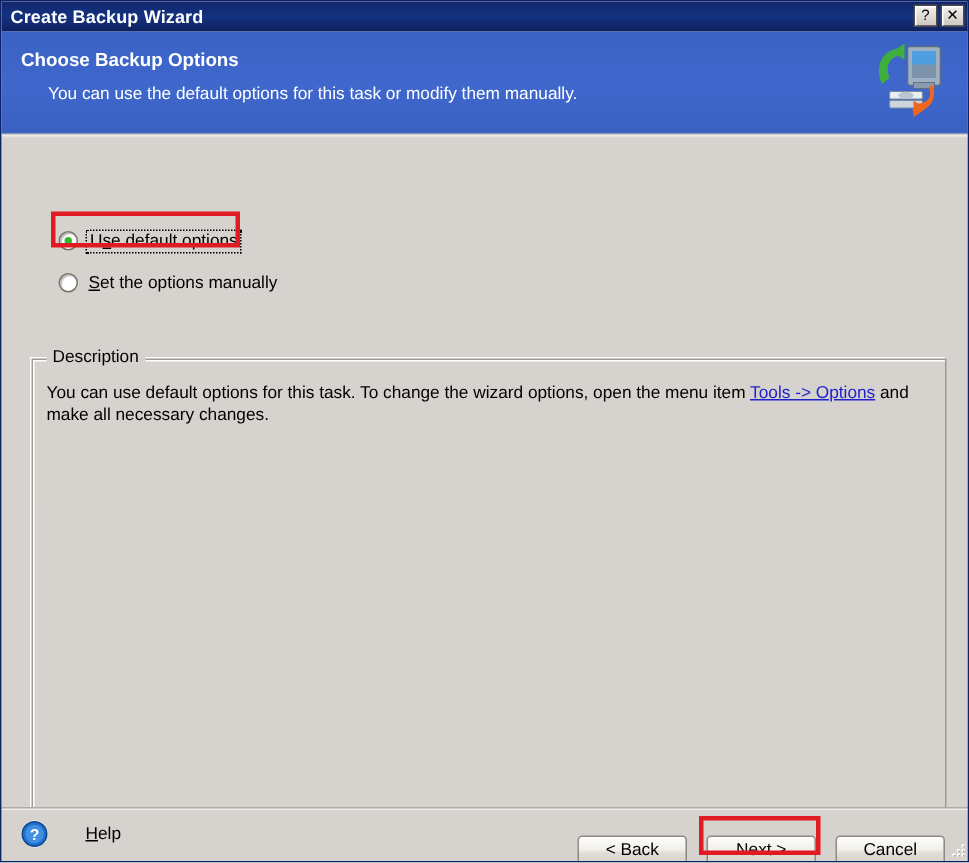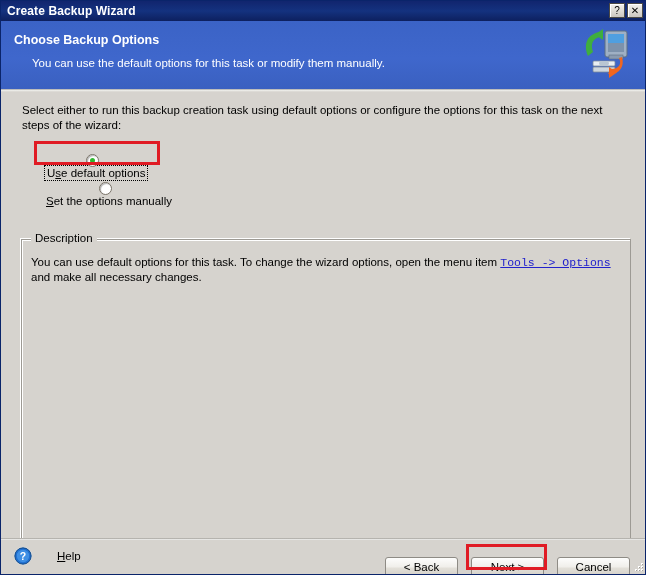--- a/index.html
+++ b/index.html
@@ -123,21 +123,20 @@
     font-size: 11.5px;
     color: #000000;
     line-height: 15px;
   }
 
   
   .radio-row {
     position: absolute;
     display: flex;
     align-items: center;
-    flex-direction: column;
   }
   .radio-row.first { left: 38px; top: 62px; }
   .radio-row.second { left: 38px; top: 90px; }
 
   .radio {
     width: 13px;
     height: 13px;
     border-radius: 50%;
     background: #ffffff;
     border: 1px solid #7a7368;
@@ -216,21 +215,20 @@
     top: 15px;
     width: 588px;
     font-size: 11.5px;
     color: #000000;
     line-height: 15px;
   }
   .hyperlink {
     color: #2222cc;
     text-decoration: underline;
     cursor: pointer;
-    font-family: Liberation Mono, monospace;
   }
 
   
   .footer-sep {
     position: absolute;
     left: 0;
     top: 537px;
     width: 646px;
     height: 2px;
     background: linear-gradient(to bottom, #9d9a94 0%, #ffffff 100%);
@@ -322,21 +320,20 @@
       <path d="M28 4 L28 15 L20 9.5 Z" fill="#3fae3f"></path>
 
       <path d="M47 32 C50 42 44 50 33 49 L36 44 C44 44 47 39 44 33 Z" fill="#f0661e"></path>
       <path d="M34 53 L34 42 L42 47.5 Z" fill="#f0661e"></path>
     </svg>
   </div>
   <div class="banner-sep"></div>
 
   <div class="body-area">
 
-    <div class="intro">Select either to run this backup creation task using default options or configure the options for this task on the next steps of the wizard:</div>
 
     <div class="radio-row first">
       <span class="radio checked"></span>
       <span class="radio-label focused"><span>U</span><span class="acc">s</span><span>e default options</span></span>
     </div>
 
     <div class="radio-row second">
       <span class="radio"></span>
       <span class="radio-label"><span></span><span class="acc">S</span><span>et the options manually</span></span>
     </div>

